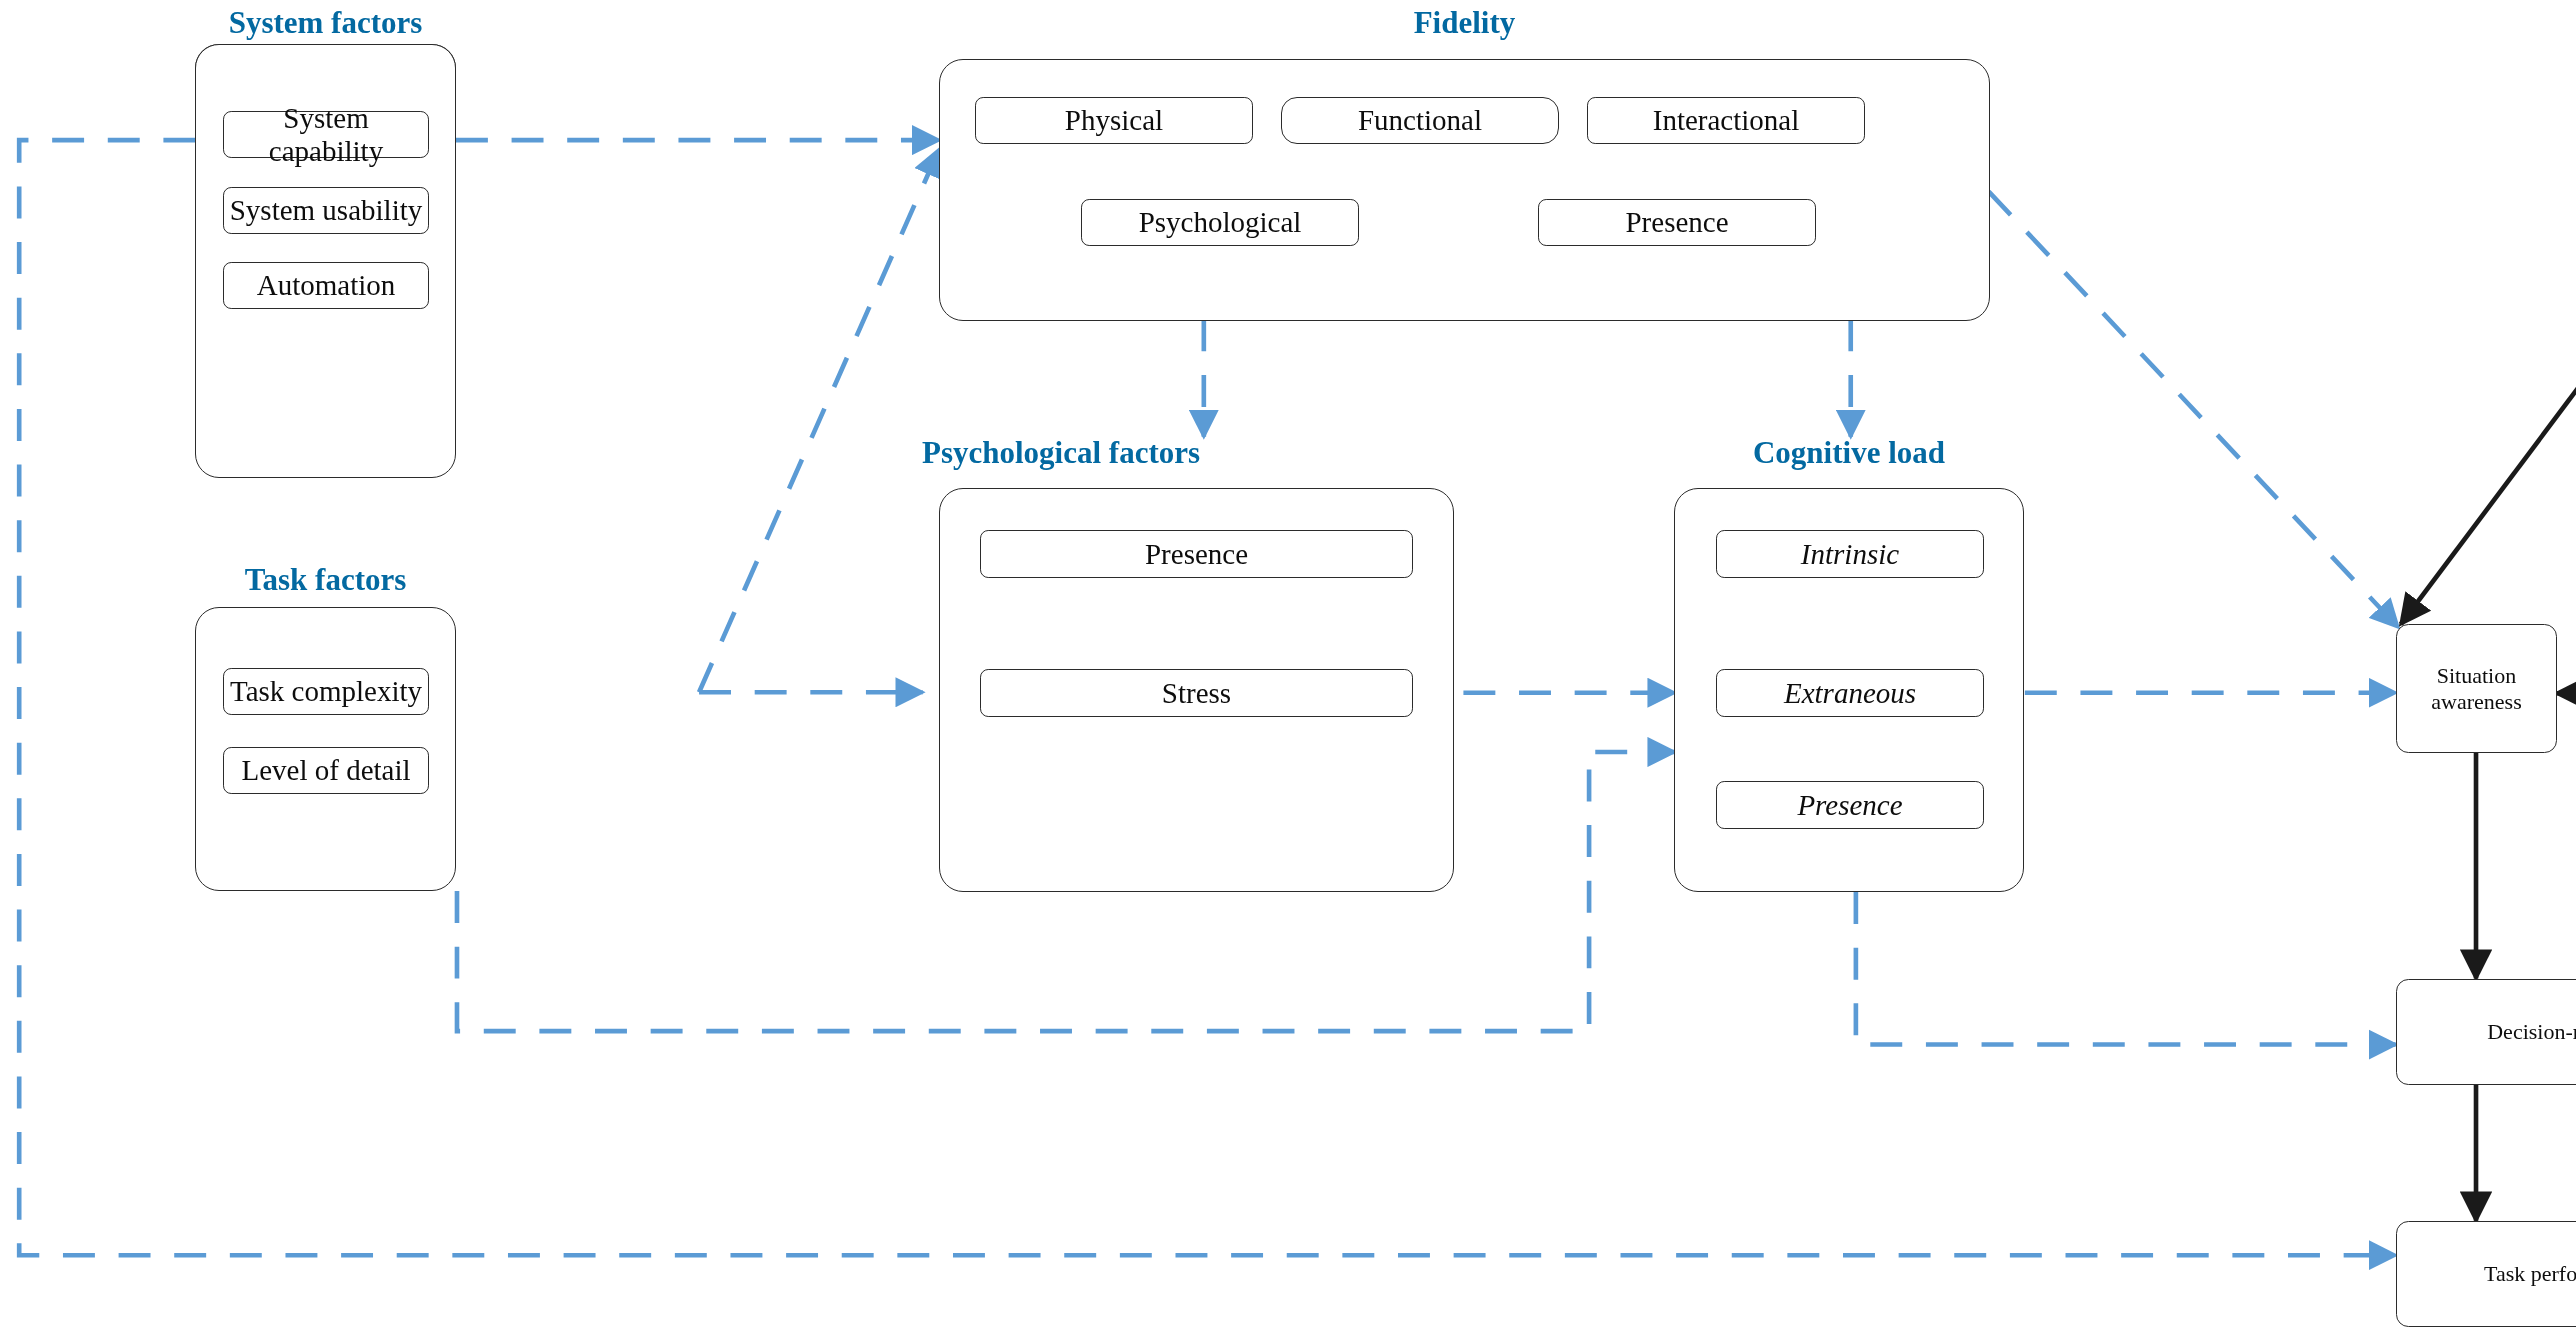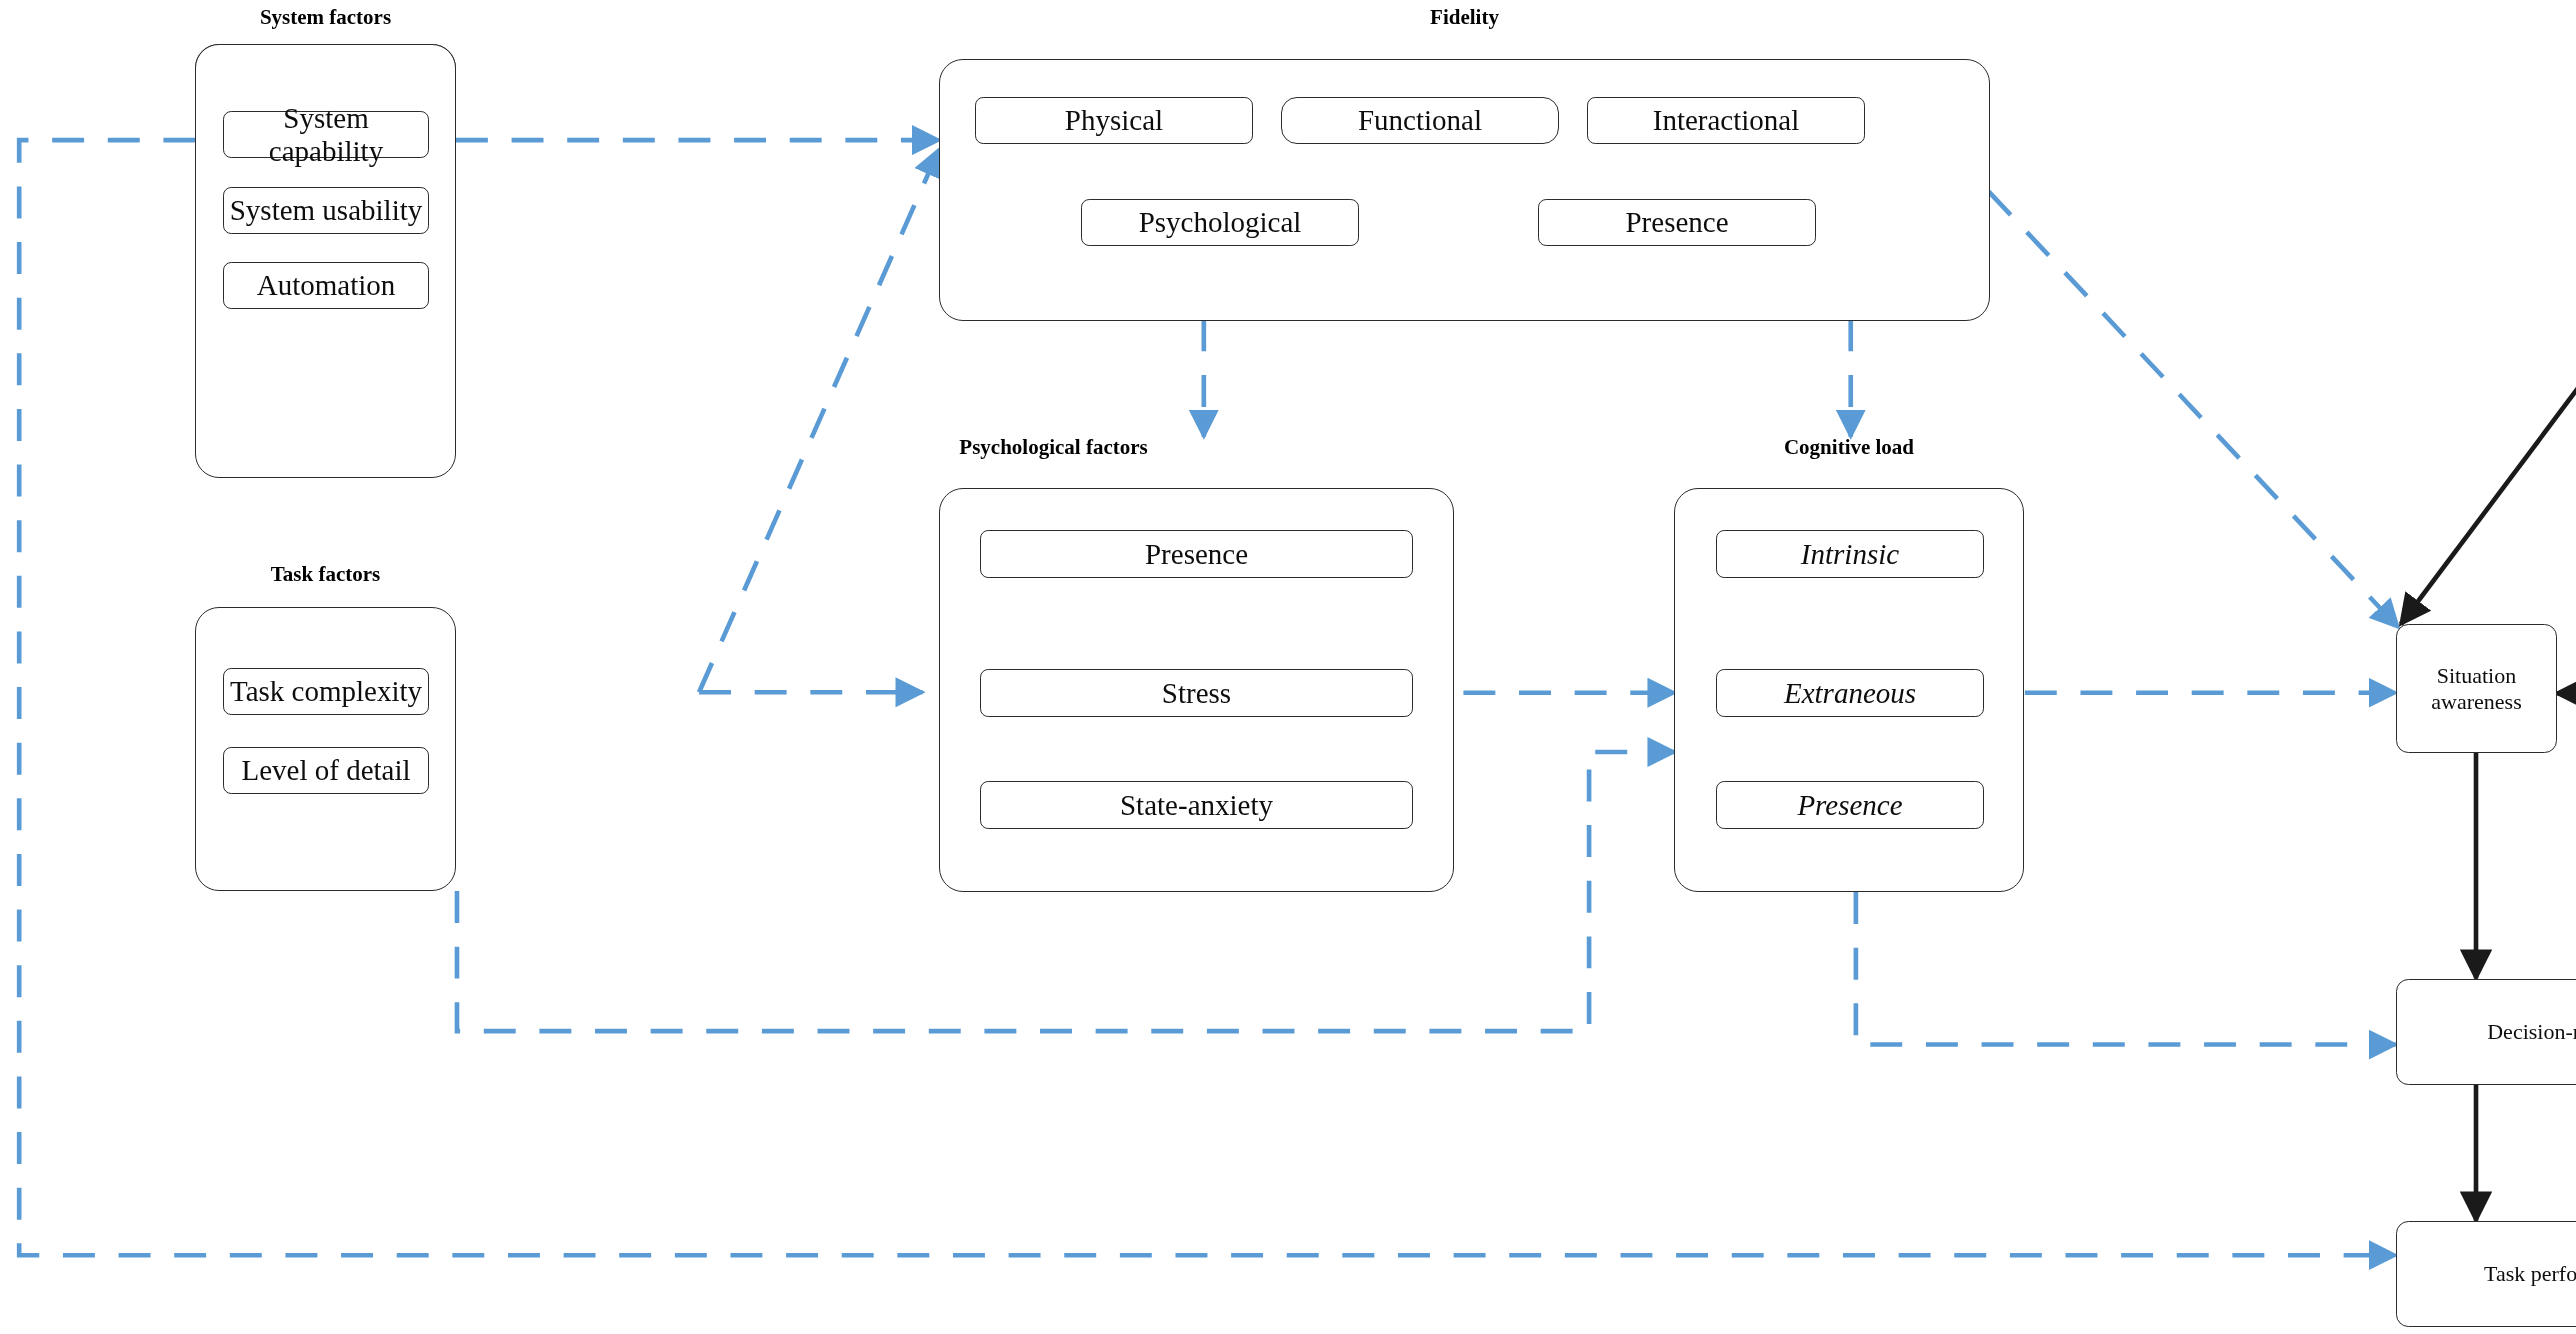--- a/index.html
+++ b/index.html
@@ -3,21 +3,21 @@
 <meta charset="utf-8">
 <style>
   html,body{margin:0;padding:0;background:#ffffff;}
   body{width:3617px;height:1334px;position:relative;overflow:hidden;
        font-family:"Liberation Serif","DejaVu Serif",serif;}
   #stage{position:absolute;left:0;top:0;width:3617px;height:1334px;}
   svg#wires{position:absolute;left:0;top:0;width:3617px;height:1334px;overflow:visible;}
 
   .grp{position:absolute;box-sizing:border-box;border:1.5px solid #2b2b2b;
        border-radius:24px;background:#fff;}
-  .grp-title{position:absolute;font-weight:bold;font-size:21px;color:#000000;
+  .grp-title{position:absolute;font-weight:bold;font-size:31px;color:#0369a1;
              text-align:center;white-space:nowrap;}
   .leaf{position:absolute;box-sizing:border-box;border:1.5px solid #2b2b2b;
         border-radius:8.2px;background:#fff;display:flex;align-items:center;
         justify-content:center;font-size:29px;color:#0d0d0d;line-height:1.12;
         text-align:center;}
   .leaf.ital{font-style:italic;}
   .node{position:absolute;box-sizing:border-box;border:1.5px solid #2b2b2b;
         border-radius:12.4px;background:#fff;display:flex;align-items:center;
         justify-content:center;font-size:22px;color:#0d0d0d;line-height:1.16;
         text-align:center;}
@@ -103,21 +103,20 @@
   <div class="leaf" style="left:1281px;top:97px;width:278px;height:47px;border-radius:16px;">Functional</div>
   <div class="leaf" style="left:1587px;top:97px;width:278px;height:47px;">Interactional</div>
   <div class="leaf" style="left:1081px;top:199px;width:278px;height:47px;">Psychological</div>
   <div class="leaf" style="left:1538px;top:199px;width:278px;height:47px;">Presence</div>
 
   <div class="grp-title" style="left:922px;top:435px;width:263px;">Psychological factors</div>
   <div class="grp" style="left:939px;top:488px;width:515px;height:404px;
               left:939px;width:515px;"></div>
   <div class="leaf" style="left:980px;top:530px;width:433px;height:48px;">Presence</div>
   <div class="leaf" style="left:980px;top:669px;width:433px;height:48px;">Stress</div>
-  <div class="leaf" style="left:980px;top:781px;width:433px;height:48px;">State-anxiety</div>
 
   <div class="grp-title" style="left:1674px;top:435px;width:350px;">Cognitive load</div>
   <div class="grp" style="left:1674px;top:488px;width:350px;height:404px;"></div>
   <div class="leaf ital" style="left:1716px;top:530px;width:268px;height:48px;">Intrinsic</div>
   <div class="leaf ital" style="left:1716px;top:669px;width:268px;height:48px;">Extraneous</div>
   <div class="leaf ital" style="left:1716px;top:781px;width:268px;height:48px;">Presence</div>
 
   <div class="node" style="left:2396px;top:624px;width:161px;height:129px;">Situation awareness</div>
   <div class="node" style="left:2396px;top:979px;width:334px;height:106px;">Decision-making</div>
   <div class="node" style="left:2396px;top:1221px;width:334px;height:106px;">Task performance</div>

